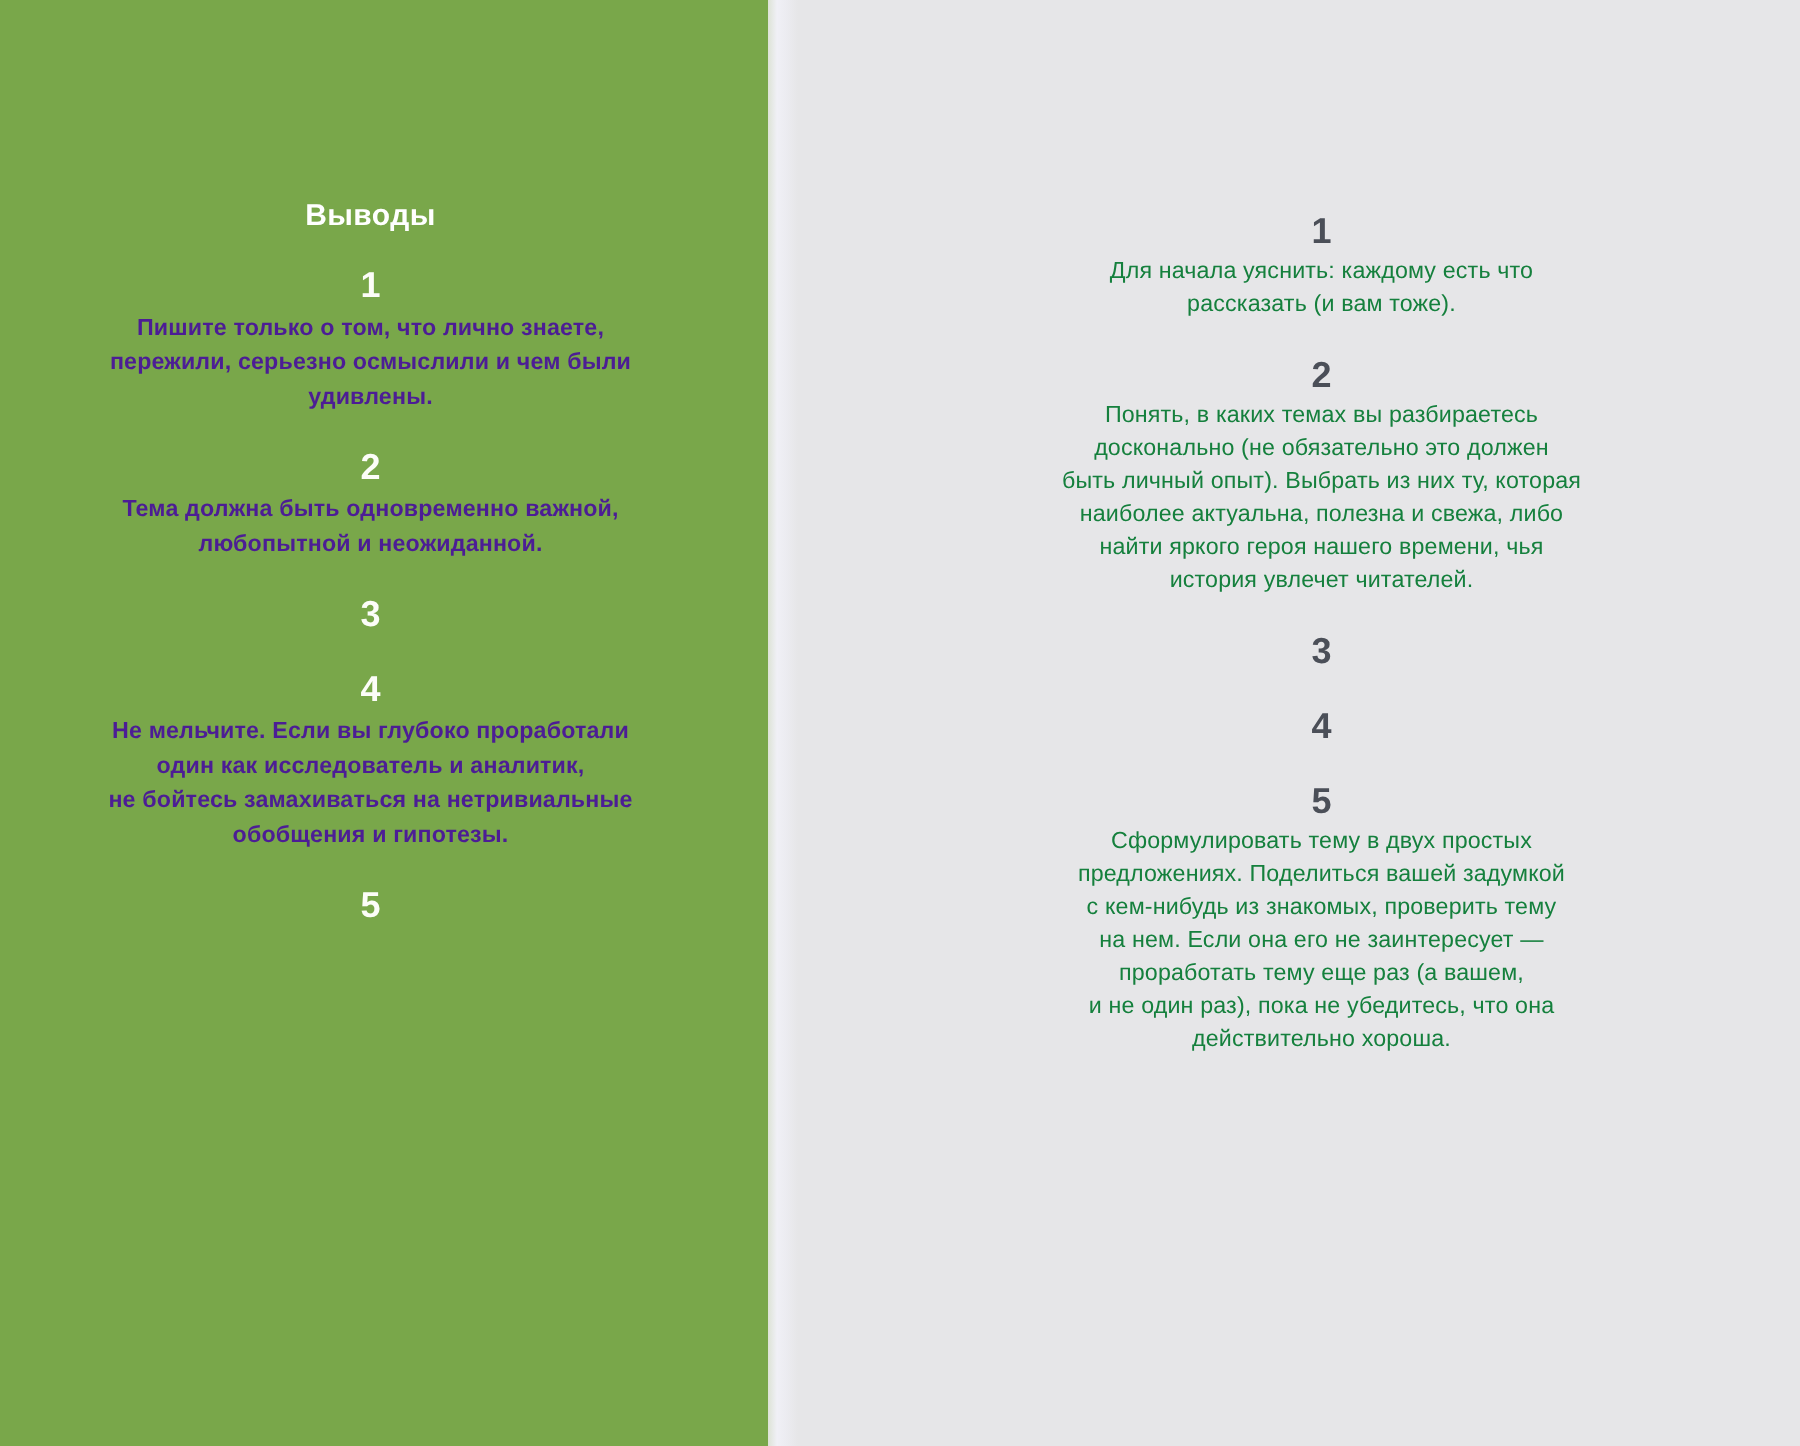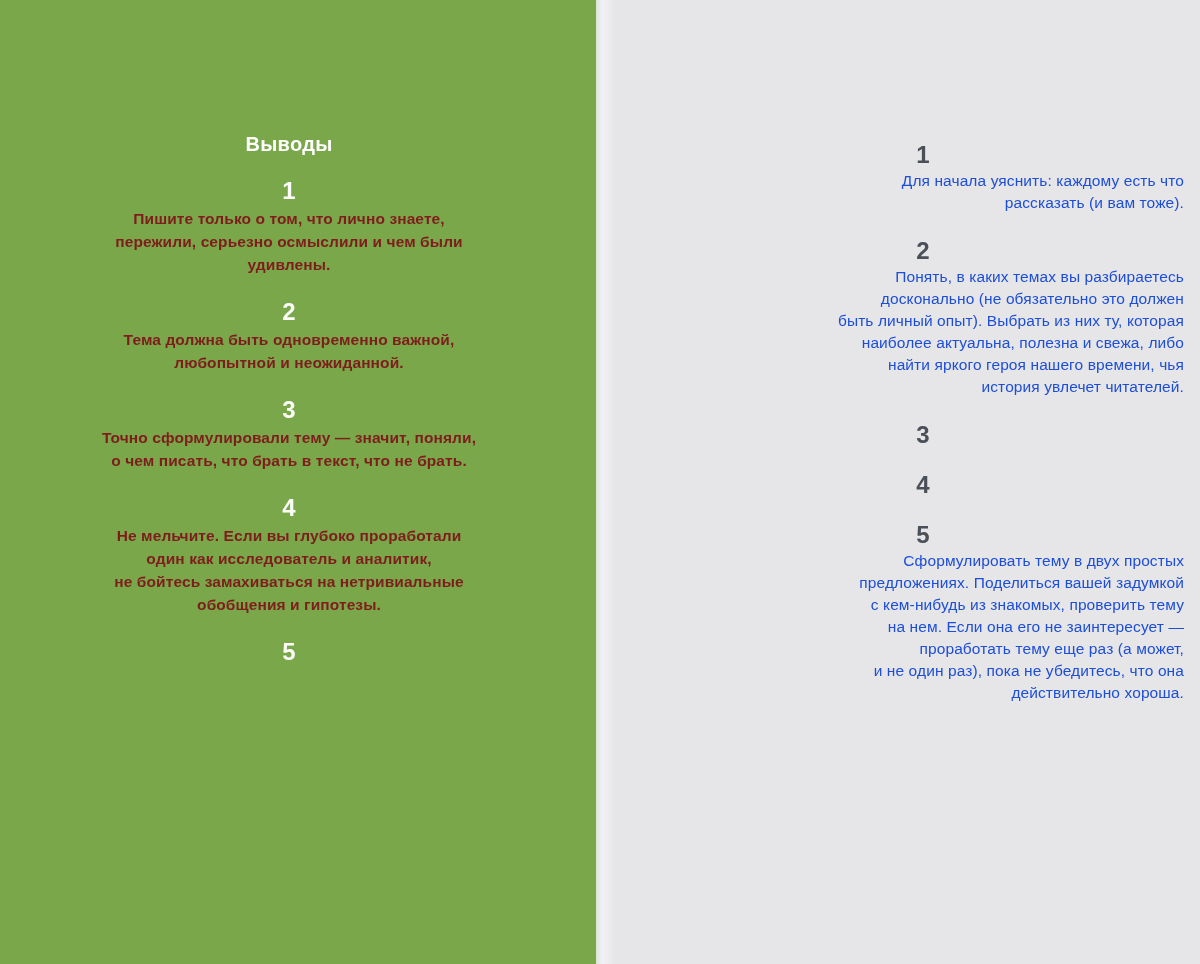--- a/index.html
+++ b/index.html
@@ -12,21 +12,21 @@
   .spread {
     display: flex;
     width: 1200px;
     height: 964px;
   }
   .page {
     box-sizing: border-box;
     height: 100%;
   }
   .page.left {
-    width: 596px;
+    width: 512px;
     background: #79a74a;
     color: #fdfefb;
     padding: 133px 40px 0 22px;
   }
   .gutter {
     width: 20px;
     height: 100%;
     background: linear-gradient(to right, #dde3d6 0%, #f0f0f6 30%, #ececf1 60%, #e6e6e8 100%);
   }
   .page.right {
@@ -56,29 +56,28 @@
   .page.left .num { font-weight: bold; color: #fcfdf8; }
   .page.right .num { font-weight: 600; color: #4b4f58; line-height: 27px; }
   .txt {
     text-align: center;
     white-space: pre-line;
     font-size: 15.5px;
   }
   .page.left .txt {
     font-weight: bold;
     line-height: 23px;
-    color: #7f1d1d;
+    color: #4c1d95;
     letter-spacing: 0.1px;
   }
   .page.right .txt {
     font-weight: 400;
     line-height: 22px;
-    color: #1d4ed8;
+    color: #15803d;
     letter-spacing: 0.1px;
-    text-align: right;
   }
 </style>
 </head>
 <body>
 
 <div class="spread">
 
   <div class="page left">
     <h2 class="title">Выводы</h2>
 
@@ -88,22 +87,20 @@
 пережили, серьезно осмыслили и чем были
 удивлены.</div>
     </div>
     <div class="item">
       <div class="num">2</div>
       <div class="txt">Тема должна быть одновременно важной,
 любопытной и неожиданной.</div>
     </div>
     <div class="item">
       <div class="num">3</div>
-      <div class="txt">Точно сформулировали тему — значит, поняли,
-о чем писать, что брать в текст, что не брать.</div>
     </div>
     <div class="item">
       <div class="num">4</div>
       <div class="txt">Не мельчите. Если вы глубоко проработали
 один как исследователь и аналитик,
 не бойтесь замахиваться на нетривиальные
 обобщения и гипотезы.</div>
     </div>
     <div class="item">
       <div class="num">5</div>
@@ -133,19 +130,19 @@
     </div>
     <div class="item">
       <div class="num">4</div>
     </div>
     <div class="item">
       <div class="num">5</div>
       <div class="txt">Сформулировать тему в двух простых
 предложениях. Поделиться вашей задумкой
 с кем-нибудь из знакомых, проверить тему
 на нем. Если она его не заинтересует —
-проработать тему еще раз (а может,
+проработать тему еще раз (а вашем,
 и не один раз), пока не убедитесь, что она
 действительно хороша.</div>
     </div>
   </div>
 
 </div>
 
 </body></html>

